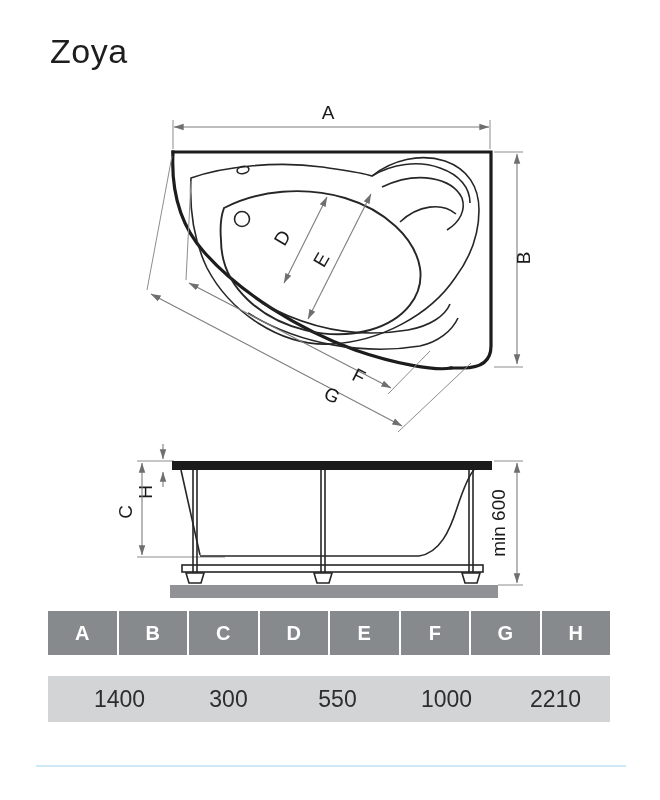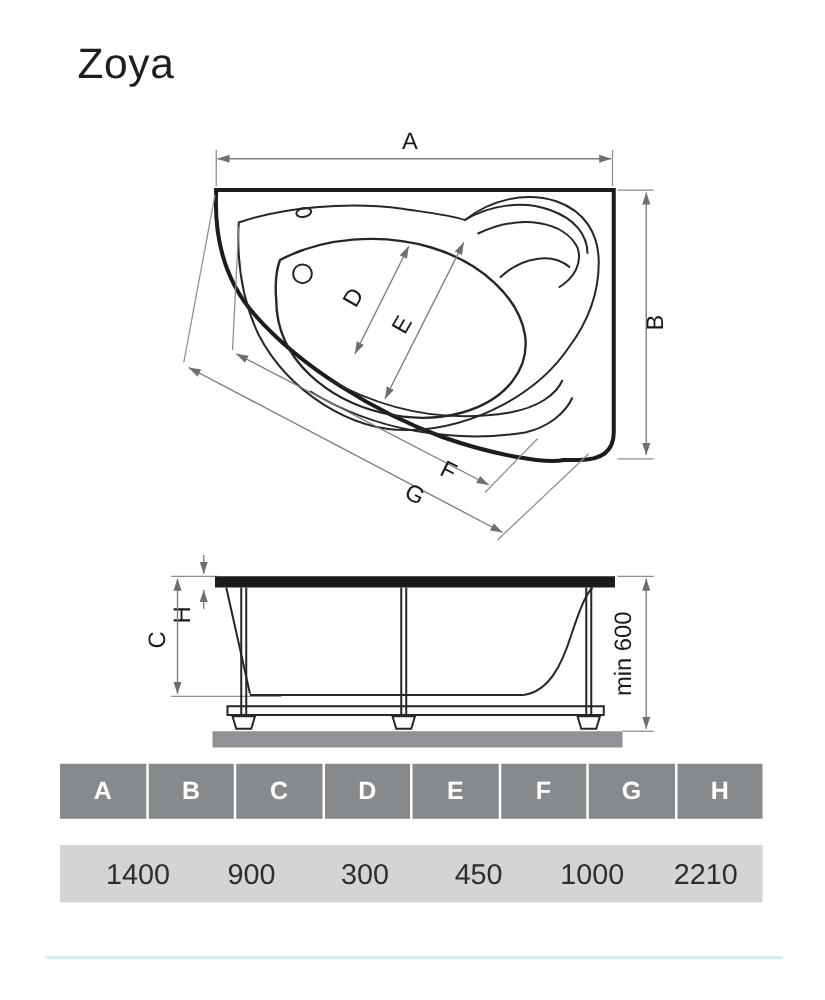--- a/index.html
+++ b/index.html
@@ -1,18 +1,18 @@
 <!DOCTYPE html>
 <html><head>
 <meta charset="utf-8">
 <style>
   html,body{margin:0;padding:0;background:#ffffff;}
   .canvas{position:relative;width:660px;height:800px;background:#ffffff;overflow:hidden;
           font-family:"Liberation Sans",sans-serif;}
-  .title{position:absolute;left:62px;top:32px;font-size:34px;color:#1e1e1e;
+  .title{position:absolute;left:50px;top:32px;font-size:34px;color:#1e1e1e;
          letter-spacing:.5px;font-weight:400;}
   svg{position:absolute;left:0;top:0;}
   svg text{font-family:"Liberation Sans",sans-serif;fill:#1a1a1a;font-size:19px;}
   .bold-line{stroke:#1c1c1c;stroke-width:3.2;fill:none;stroke-linecap:square;}
   .thin-line{stroke:#262626;stroke-width:1.6;fill:none;}
   .mid-line{stroke:#262626;stroke-width:1.9;fill:none;}
   .dim{stroke:#7d7d7d;stroke-width:1.1;fill:none;}
   .ext{stroke:#8d8d8d;stroke-width:1;fill:none;}
   .tbl{position:absolute;left:48px;top:611px;width:562px;}
   .thead{display:flex;gap:2px;height:44px;}
@@ -151,22 +151,21 @@
       <div class="th">B</div>
       <div class="th">C</div>
       <div class="th">D</div>
       <div class="th">E</div>
       <div class="th">F</div>
       <div class="th">G</div>
       <div class="th">H</div>
     </div>
     <div class="tbody">
       <div class="td">1400</div>
-      <div class="td">900</div>
       <div class="td">300</div>
-      <div class="td">450</div>
+      <div class="td">550</div>
       <div class="td">1000</div>
       <div class="td">2210</div>
     </div>
   </div>
 
   <div class="accent-line"></div>
 </div>
 
 </body></html>

